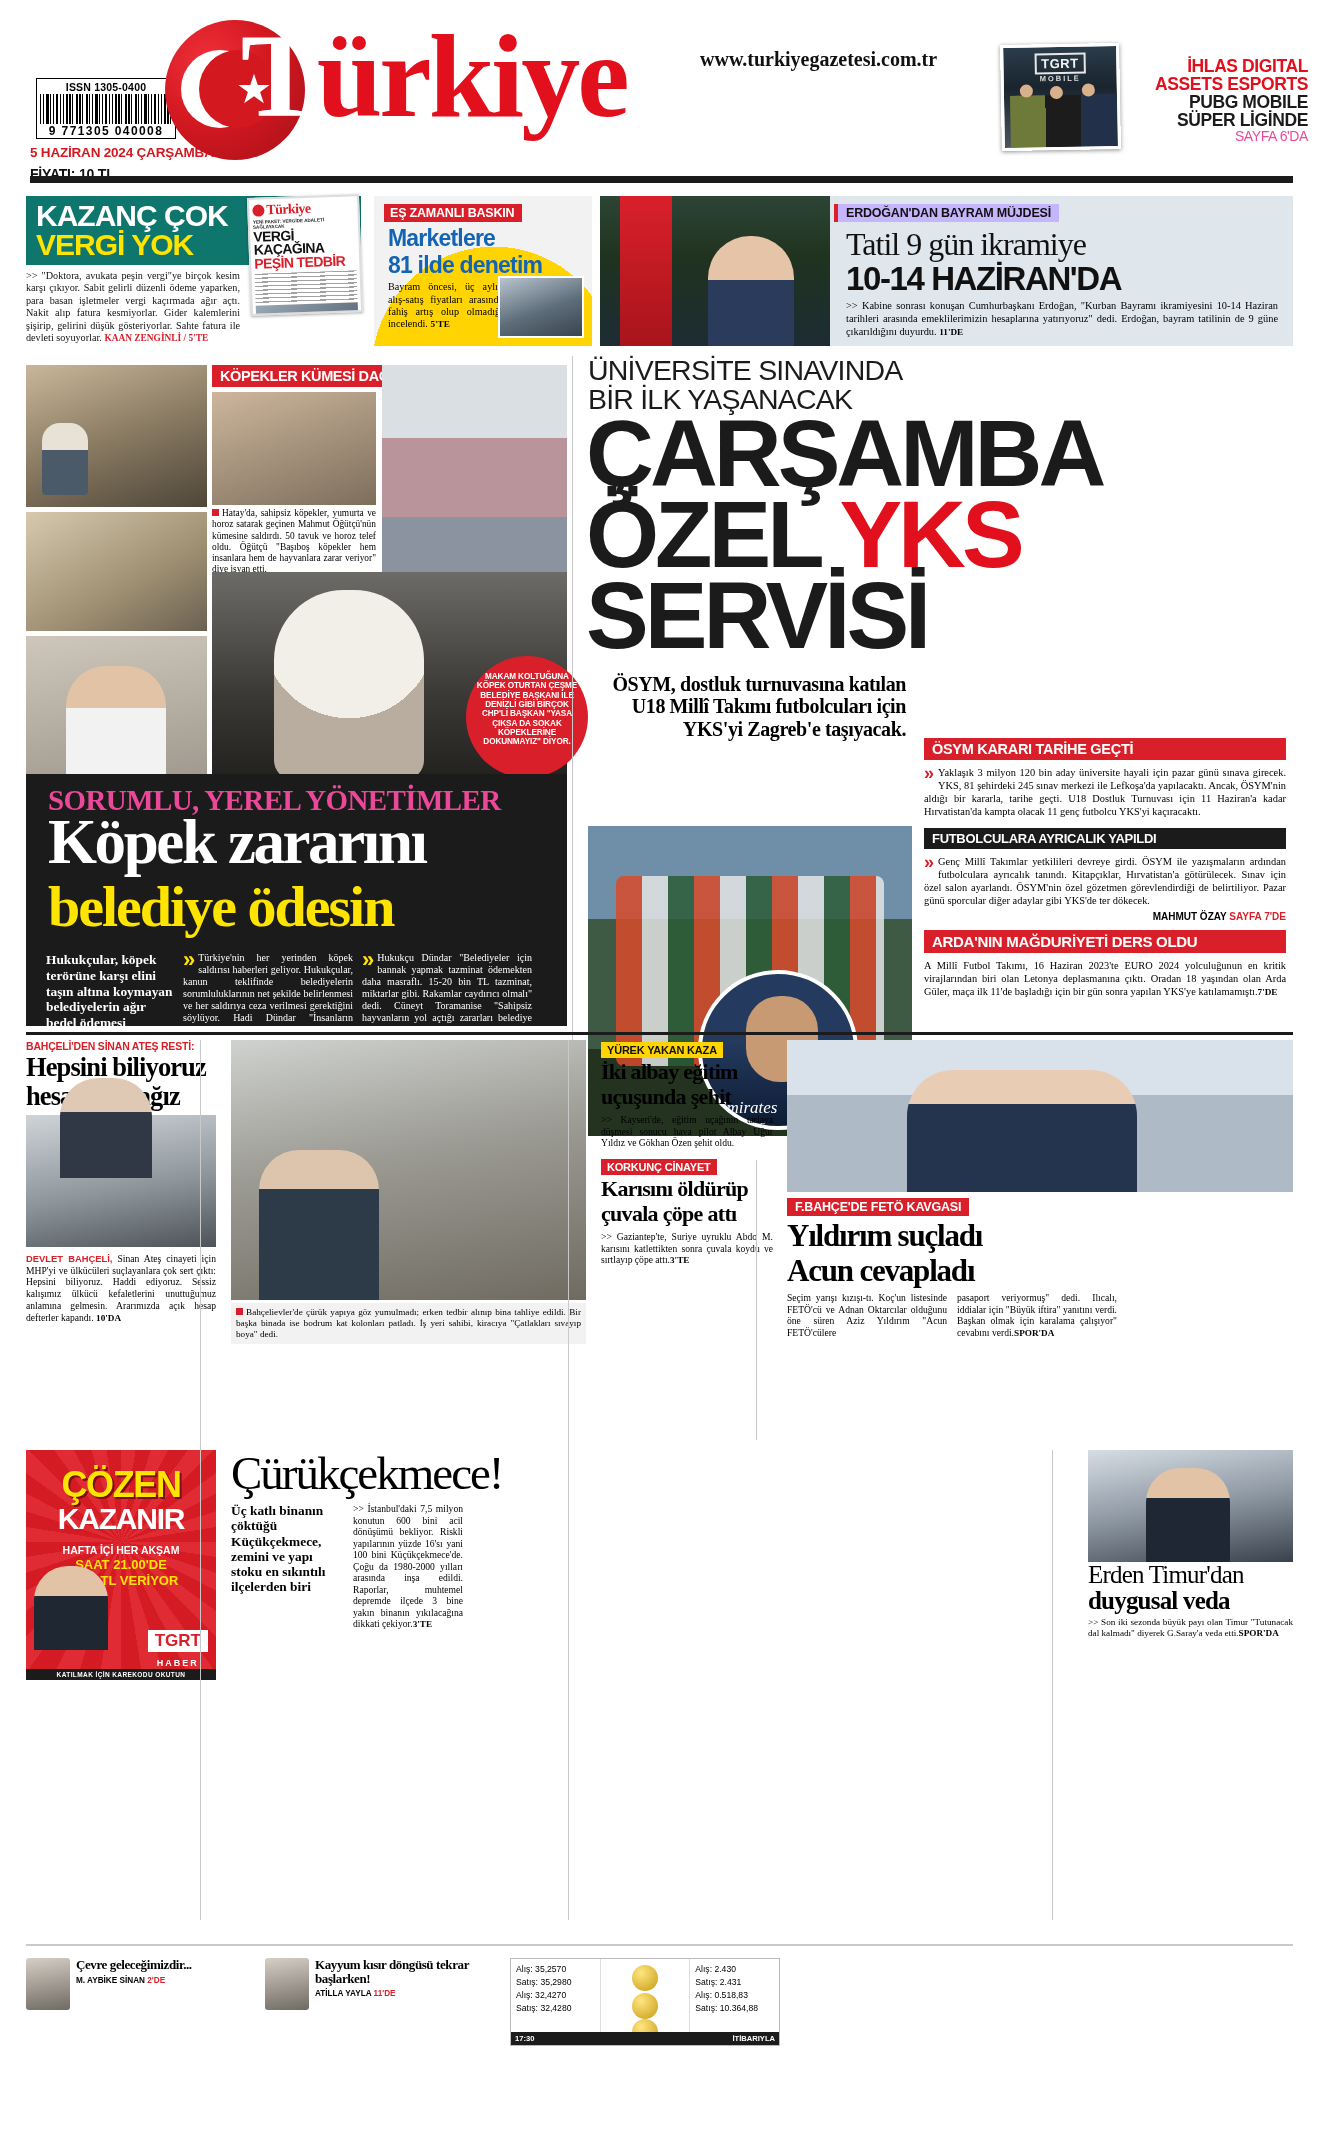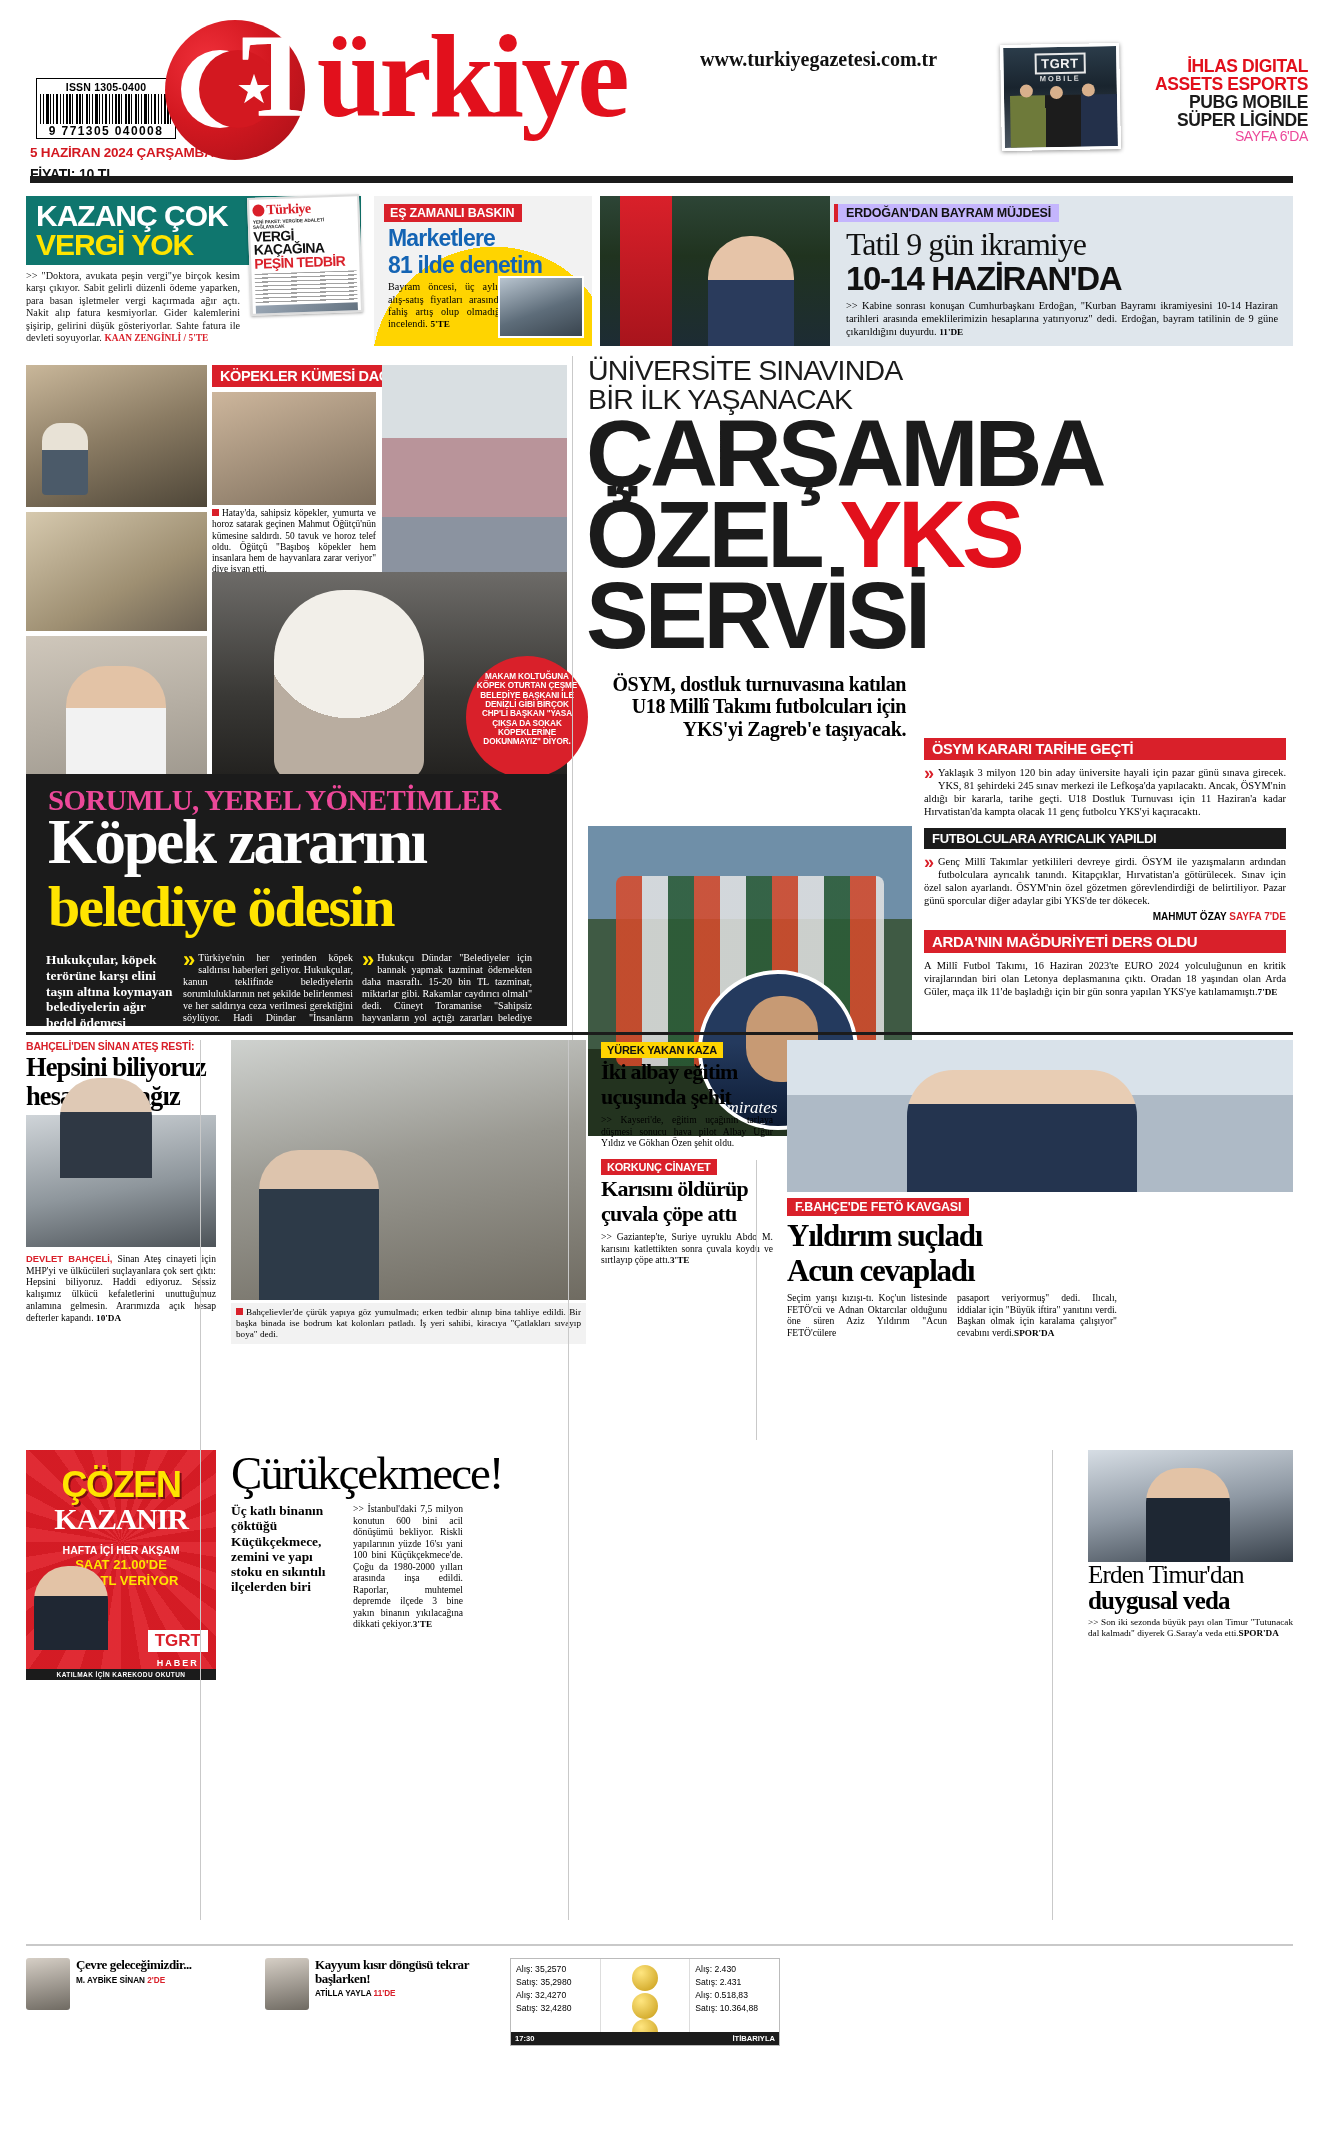--- a/index.html
+++ b/index.html
@@ -216,21 +216,21 @@
   .fb-cols { display:flex; gap:10px; margin-top:6px; }
   .fb-cols div { width:160px; font-size:9.6px; line-height:1.22; text-align:justify; }
 
   
   .bottom { position:absolute; left:26px; top:1450px; width:1267px; }
   .b-ad { position:absolute; left:0; top:0; width:190px; height:230px; background:#d9202a; overflow:hidden; }
   .b-ad .rays { position:absolute; inset:0; background:
      repeating-conic-gradient(from 0deg at 50% 40%, #e6343c 0deg 9deg, #d01820 9deg 18deg); opacity:.55;}
   .b-ad .t1 { position:relative; text-align:center; font-family:"Liberation Sans",sans-serif; font-size:36px; font-weight:800;
     color:#ffe400; margin-top:14px; letter-spacing:-1.4px; text-shadow:2px 2px 0 #7a0c12; }
-  .b-ad .t2 { position:relative; text-align:center; font-family:Liberation Serif, serif; font-size:30px; font-weight:800;
+  .b-ad .t2 { position:relative; text-align:center; font-family:Liberation Sans, sans-serif; font-size:30px; font-weight:800;
     color:#fff; letter-spacing:-1.2px; margin-top:-4px;}
   .b-ad .t3 { position:relative; text-align:center; font-family:"Liberation Sans",sans-serif; font-size:10.5px; font-weight:800; color:#fff; margin-top:8px;}
   .b-ad .t4 { position:relative; text-align:center; font-family:"Liberation Sans",sans-serif; font-size:13px; font-weight:800; color:#ffe400; line-height:1.05; margin-top:2px;}
   .b-ad .host { position:absolute; left:8px; bottom:30px; width:74px; height:84px; border-radius:34px 34px 0 0;
     background:linear-gradient(180deg,#e3c3a6 0 36%,#1f2733 36% 100%); }
   .b-ad .logo { position:absolute; right:8px; bottom:10px; text-align:center; }
   .b-ad .logo .tg { background:#fff; color:#d9202a; font-family:"Liberation Sans",sans-serif; font-size:17px; font-weight:800; padding:1px 7px; display:block;}
   .b-ad .logo .hb { color:#fff; font-family:"Liberation Sans",sans-serif; font-size:9px; font-weight:700; letter-spacing:2px;}
   .b-ad .bandbot { position:absolute; left:0; bottom:0; width:100%; background:#1b1b1b; color:#fff;
     font-family:"Liberation Sans",sans-serif; font-size:6.5px; font-weight:700; text-align:center; padding:2px 0; letter-spacing:.4px;}

